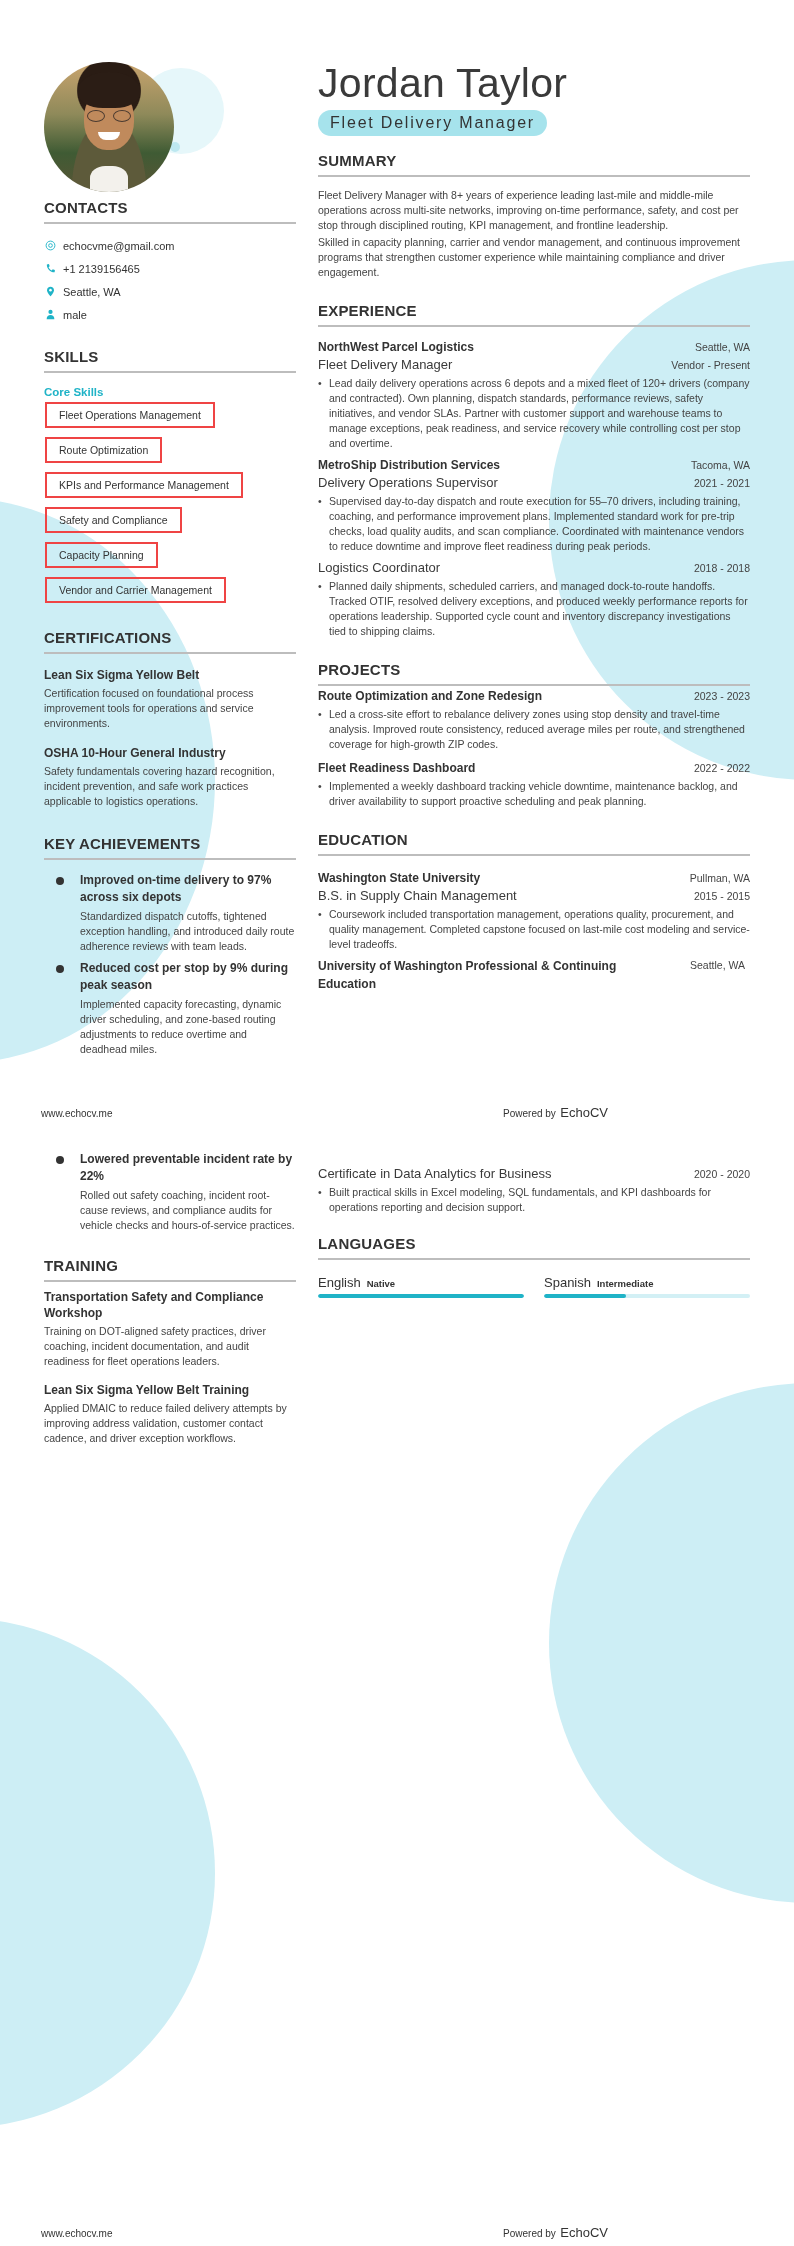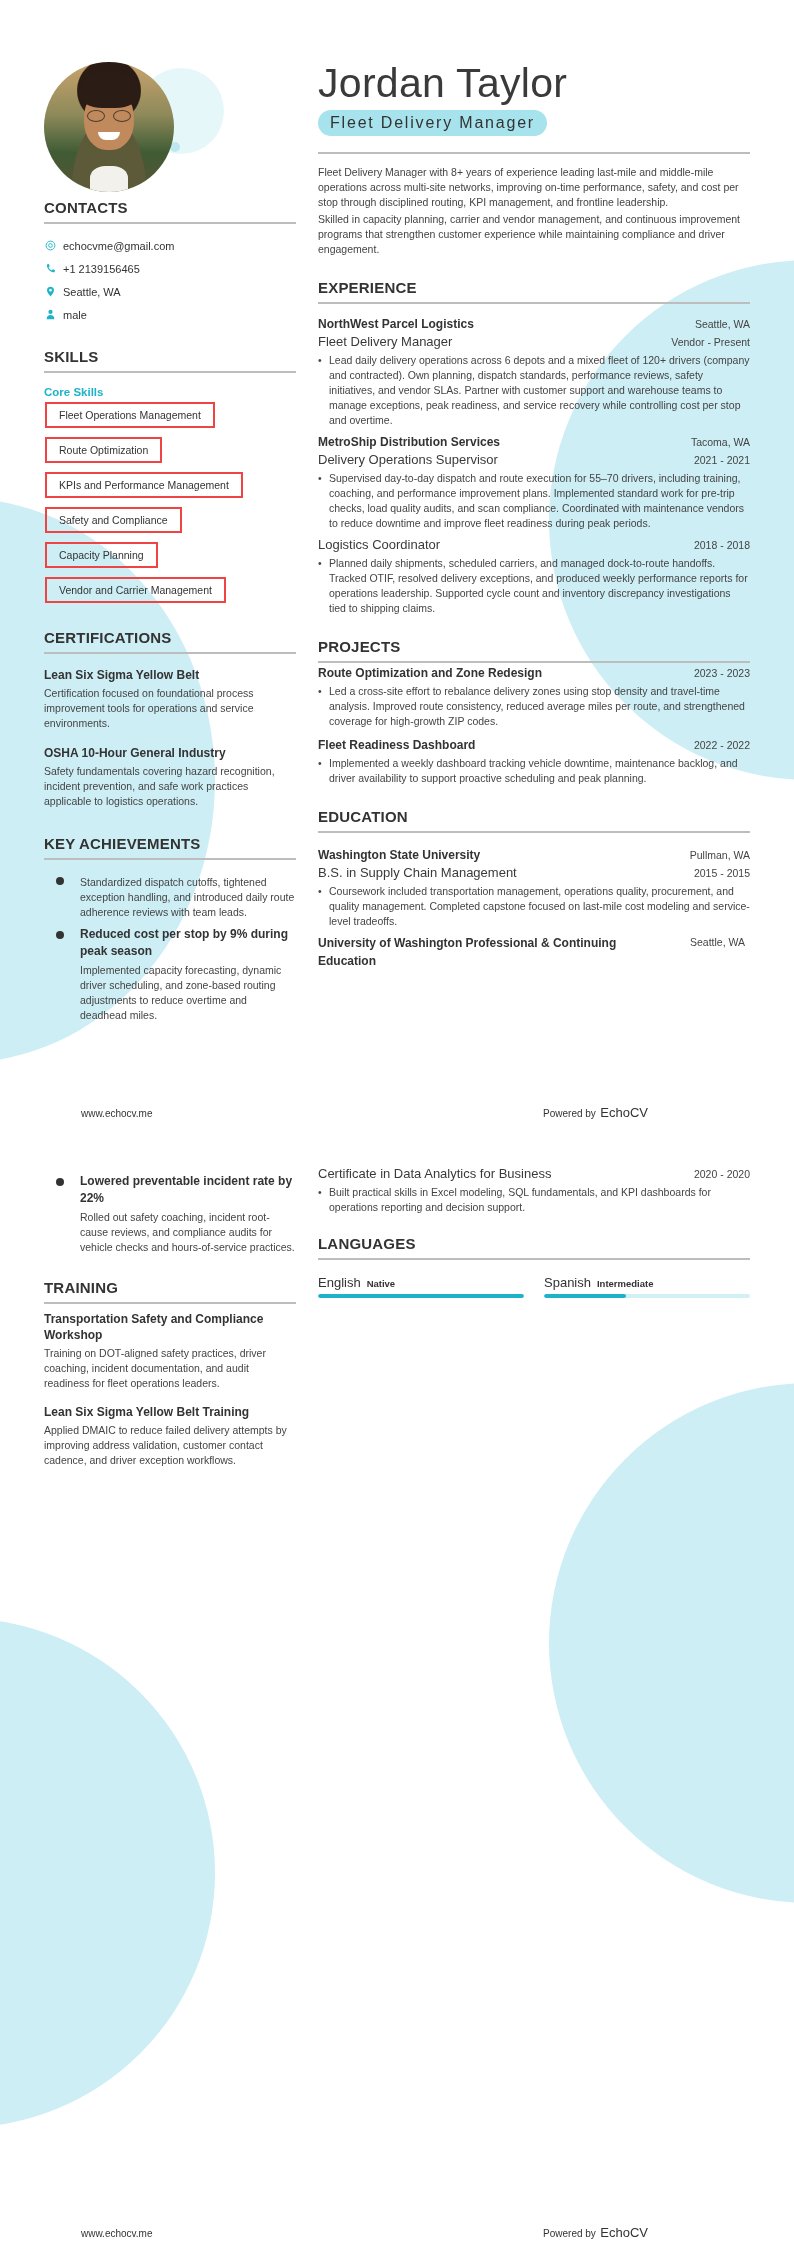--- a/index.html
+++ b/index.html
@@ -68,21 +68,21 @@
   .bullet .b { width: 11px; flex: none; }
   .bullet .t { flex: 1; }
 
   .lang-row { display: flex; justify-content: space-between; margin-top: 13px; }
   .lang { width: 206px; }
   .lang .lbl { font-size: 13px; color: #333; }
   .lang .lvl { font-size: 9.5px; font-weight: bold; color: #333; margin-left: 6px; }
   .lang .bar { margin-top: 3px; height: 4px; background: #d3f0f5; border-radius: 2px; overflow: hidden; }
   .lang .fill { height: 100%; background: #1fb3c7; border-radius: 2px; }
 
-  .footer { position: absolute; left: 0; width: 636px; padding: 0 28px 0 41px; display: flex; justify-content: space-between; align-items: baseline; z-index: 2; margin-left: 40px; }
+  .footer { position: absolute; left: 0; width: 636px; padding: 0 28px 0 41px; display: flex; justify-content: space-between; align-items: baseline; z-index: 2; }
   .footer .site { font-size: 10px; color: #333; }
   .footer .pw { font-size: 10px; color: #333; }
   .footer .brand { font-size: 13px; color: #333; }
 </style>
 </head>
 <body>
 
 <div class="doc">
 
   <div class="page p1">
@@ -174,38 +174,40 @@
           <div class="item-desc">Safety fundamentals covering hazard recognition, incident prevention, and safe work practices applicable to logistics operations.</div>
         </div>
       </div>
 
       <div style="margin-top:26px;">
         <div class="sec-title">KEY ACHIEVEMENTS</div>
         <div class="sec-rule"></div>
         <div class="ach" style="margin-top:12px;">
           <div class="dot"></div>
           <div class="txt">
+            <div class="h">Improved on-time delivery to 97% across six depots</div>
             <div class="d">Standardized dispatch cutoffs, tightened exception handling, and introduced daily route adherence reviews with team leads.</div>
           </div>
         </div>
         <div class="ach" style="margin-top:6px;">
           <div class="dot"></div>
           <div class="txt">
             <div class="h">Reduced cost per stop by 9% during peak season</div>
             <div class="d">Implemented capacity forecasting, dynamic driver scheduling, and zone-based routing adjustments to reduce overtime and deadhead miles.</div>
           </div>
         </div>
       </div>
     </div>
 
     <div class="content right" style="top:60px;">
       <div class="name">Jordan Taylor</div>
       <div class="role-pill">Fleet Delivery Manager</div>
 
       <div style="margin-top:16px;">
+        <div class="sec-title">SUMMARY</div>
         <div class="sec-rule"></div>
         <div class="para" style="margin-top:11px;">Fleet Delivery Manager with 8+ years of experience leading last-mile and middle-mile operations across multi-site networks, improving on-time performance, safety, and cost per stop through disciplined routing, KPI management, and frontline leadership.</div>
         <div class="para" style="margin-top:2px;">Skilled in capacity planning, carrier and vendor management, and continuous improvement programs that strengthen customer experience while maintaining compliance and driver engagement.</div>
       </div>
 
       <div style="margin-top:22px;">
         <div class="sec-title">EXPERIENCE</div>
         <div class="sec-rule"></div>
 
         <div style="margin-top:11px;">
@@ -300,21 +302,21 @@
     <div class="footer" style="top:1103px;">
       <span class="site">www.echocv.me</span>
       <span><span class="pw">Powered by</span> <span class="brand">EchoCV</span></span>
     </div>
   </div>
 
   <div class="page p2">
     <div class="blob" style="left:549px; top:260px; width:520px; height:520px;"></div>
     <div class="blob" style="left:-295px; top:495px; width:510px; height:510px;"></div>
 
-    <div class="content left" style="top:50px;">
+    <div class="content left" style="top:28px;">
       <div class="ach" style="margin-top:0;">
         <div class="dot"></div>
         <div class="txt">
           <div class="h">Lowered preventable incident rate by 22%</div>
           <div class="d">Rolled out safety coaching, incident root-cause reviews, and compliance audits for vehicle checks and hours-of-service practices.</div>
         </div>
       </div>
 
       <div style="margin-top:24px;">
         <div class="sec-title">TRAINING</div>

